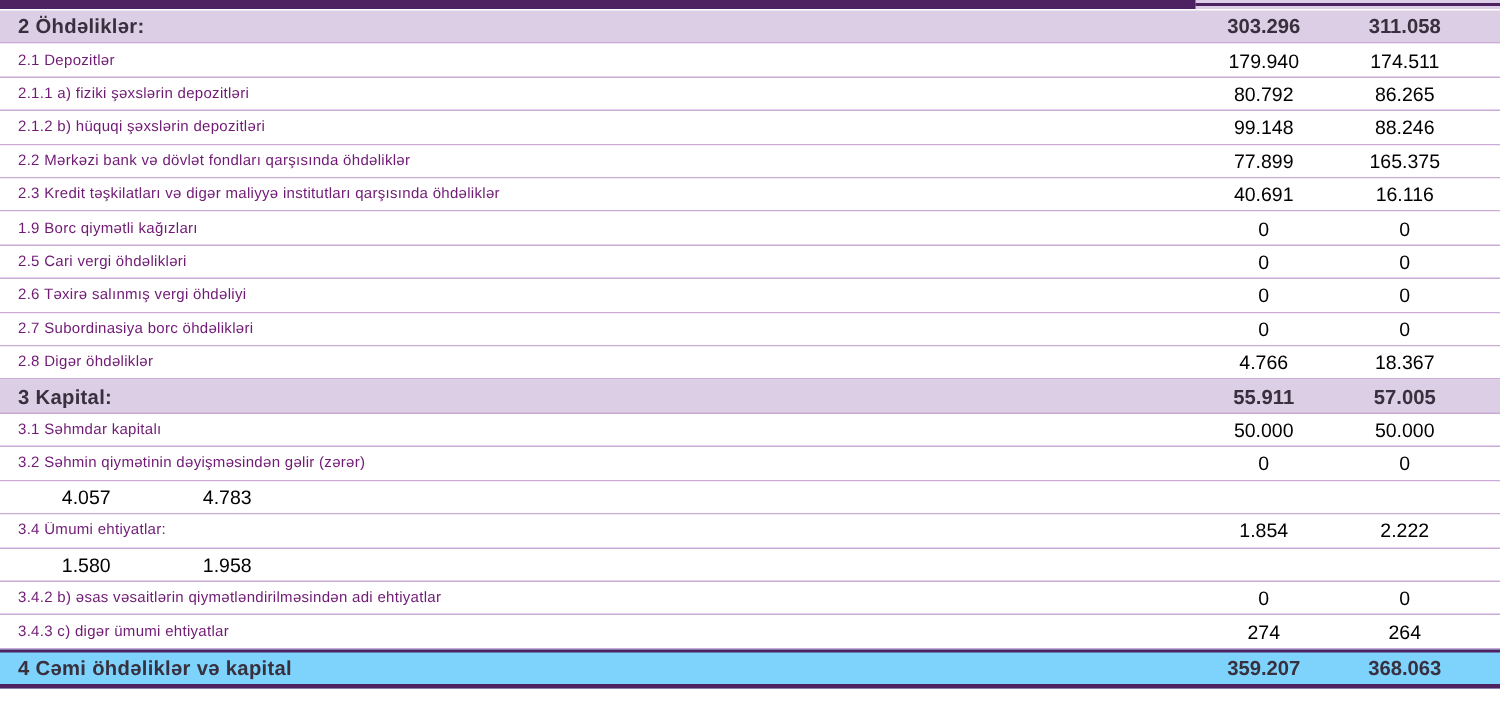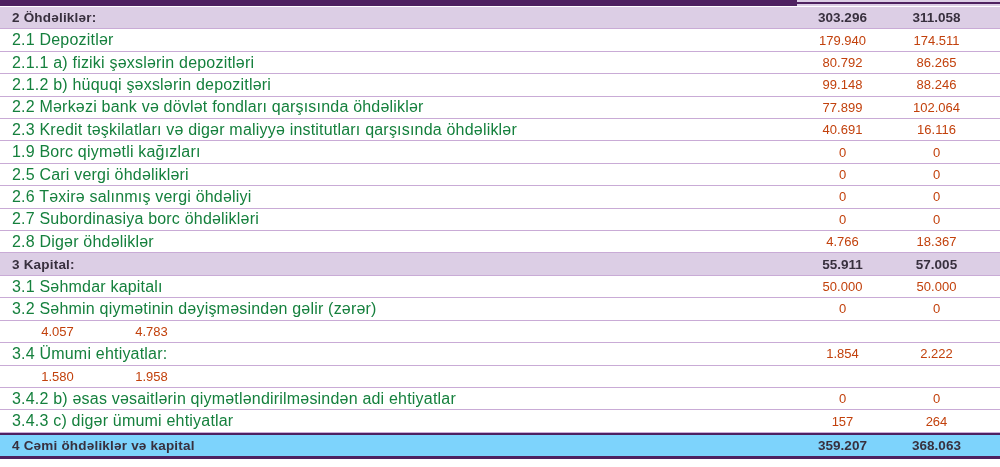--- a/index.html
+++ b/index.html
@@ -26,30 +26,30 @@
     flex: 1 1 0;
     display: flex;
     align-items: center;
     border-bottom: 1px solid #c9abd6;
     background: #ffffff;
     padding-left: 12px;
     min-height: 0;
   }
   .row-label {
     flex: 1 1 auto;
-    font-size: 16px;
-    color: #15803d;
+    font-size: 10px;
+    color: #701a75;
     letter-spacing: 0.2px;
     white-space: nowrap;
     overflow: hidden;
   }
   .row-v1, .row-v2 {
     text-align: center;
     font-size: 13px;
-    color: #c2410c;
+    color: #000000;
     white-space: nowrap;
   }
   .row-v1 { width: 91px; }
   .row-v2 { width: 97px; margin-right: 15px; }
 
   .row.section {
     background: #dccee5;
   }
   .row.section .row-label,
   .row.section .row-v1,
@@ -101,21 +101,21 @@
 
   <div class="row">
     <div class="row-label">2.1.2 b) hüquqi şəxslərin depozitləri</div>
     <div class="row-v1">99.148</div>
     <div class="row-v2">88.246</div>
   </div>
 
   <div class="row">
     <div class="row-label">2.2 Mərkəzi bank və dövlət fondları qarşısında öhdəliklər</div>
     <div class="row-v1">77.899</div>
-    <div class="row-v2">102.064</div>
+    <div class="row-v2">165.375</div>
   </div>
 
   <div class="row">
     <div class="row-label">2.3 Kredit təşkilatları və digər maliyyə institutları qarşısında öhdəliklər</div>
     <div class="row-v1">40.691</div>
     <div class="row-v2">16.116</div>
   </div>
 
   <div class="row">
     <div class="row-label">1.9 Borc qiymətli kağızları</div>
@@ -182,21 +182,21 @@
   </div>
 
   <div class="row">
     <div class="row-label">3.4.2 b) əsas vəsaitlərin qiymətləndirilməsindən adi ehtiyatlar</div>
     <div class="row-v1">0</div>
     <div class="row-v2">0</div>
   </div>
 
   <div class="row">
     <div class="row-label">3.4.3 c) digər ümumi ehtiyatlar</div>
-    <div class="row-v1">157</div>
+    <div class="row-v1">274</div>
     <div class="row-v2">264</div>
   </div>
 
   <div class="row total">
     <div class="row-label">4 Cəmi öhdəliklər və kapital</div>
     <div class="row-v1">359.207</div>
     <div class="row-v2">368.063</div>
   </div>
 </div>
 </div>

